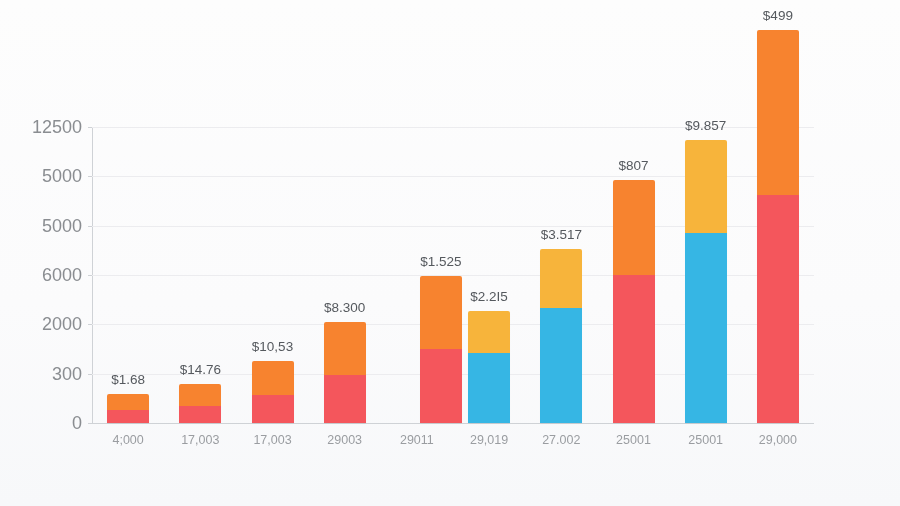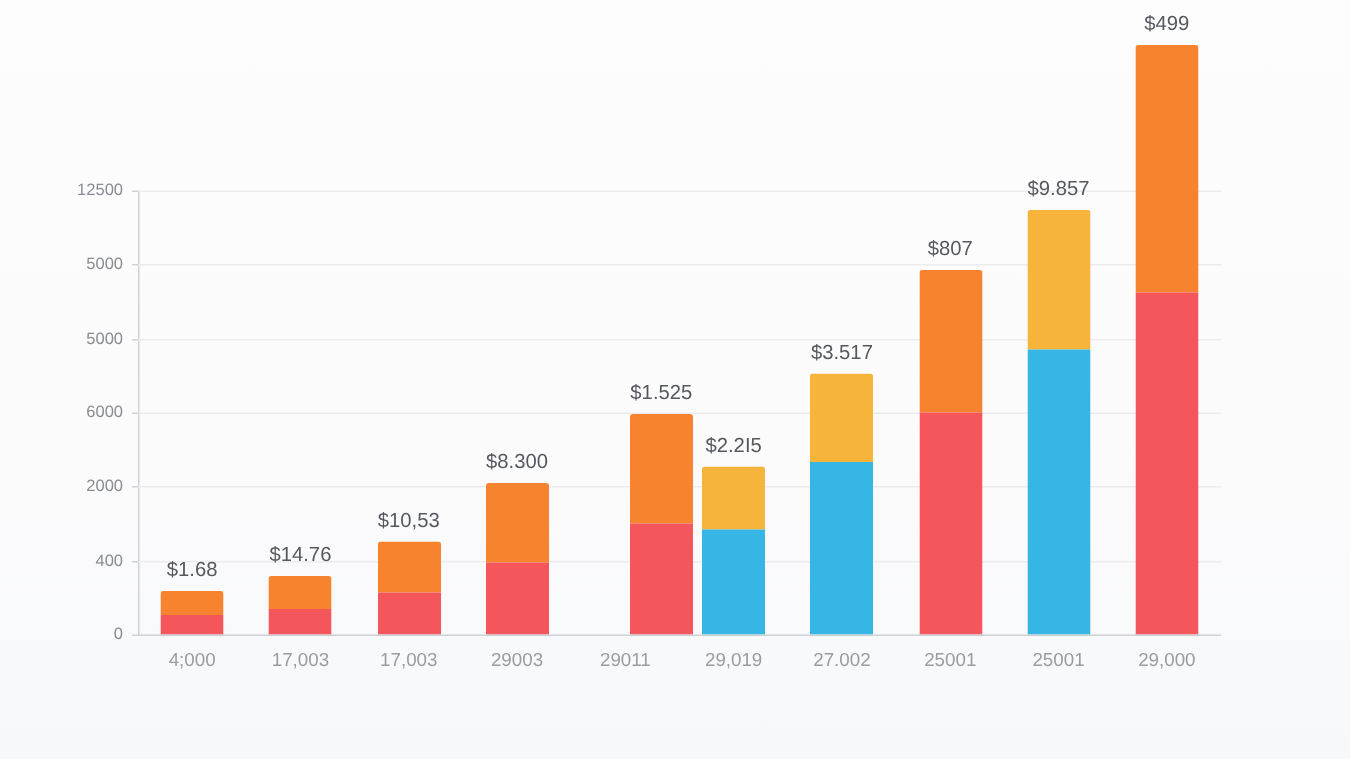--- a/index.html
+++ b/index.html
@@ -59,21 +59,21 @@
     left: 92px;
     top: 423px;
     width: 722px;
     height: 1px;
     background: #cfd2d6;
   }
   .y-tick-label {
     position: absolute;
     right: 0;
     text-align: right;
-    font-size: 11px;
+    font-size: 18px;
     color: #8a8d91;
     transform: translateY(-50%);
     white-space: nowrap;
   }
   #y-tick-labels {
     position: absolute;
     left: 0px;
     top: 127px;
     width: 82px;
     height: 297px;
@@ -150,21 +150,21 @@
 
 <div id="chart-card">
 
 
   <div id="y-tick-labels">
       <div class="y-tick-label" style="top: 0px;">12500</div>
       <div class="y-tick-label" style="top: 49.3333px;">5000</div>
       <div class="y-tick-label" style="top: 98.6667px;">5000</div>
       <div class="y-tick-label" style="top: 148px;">6000</div>
       <div class="y-tick-label" style="top: 197.333px;">2000</div>
-      <div class="y-tick-label" style="top: 246.667px;">400</div>
+      <div class="y-tick-label" style="top: 246.667px;">300</div>
       <div class="y-tick-label" style="top: 296px;">0</div>
     </div>
   <div id="y-tick-marks">
       <div class="tick-mark" style="top: 127px;"></div>
       <div class="tick-mark" style="top: 176.333px;"></div>
       <div class="tick-mark" style="top: 225.667px;"></div>
       <div class="tick-mark" style="top: 275px;"></div>
       <div class="tick-mark" style="top: 324.333px;"></div>
       <div class="tick-mark" style="top: 373.667px;"></div>
       <div class="tick-mark" style="top: 423px;"></div>

